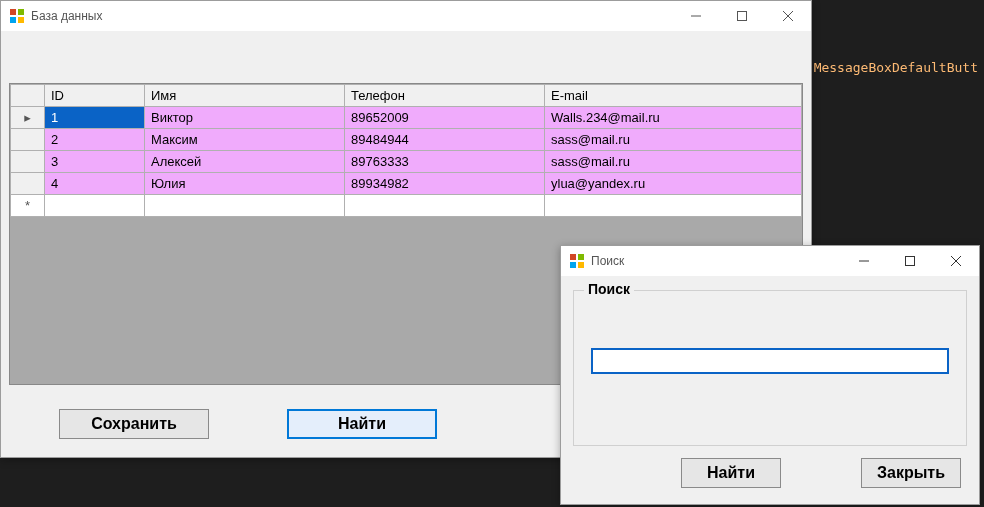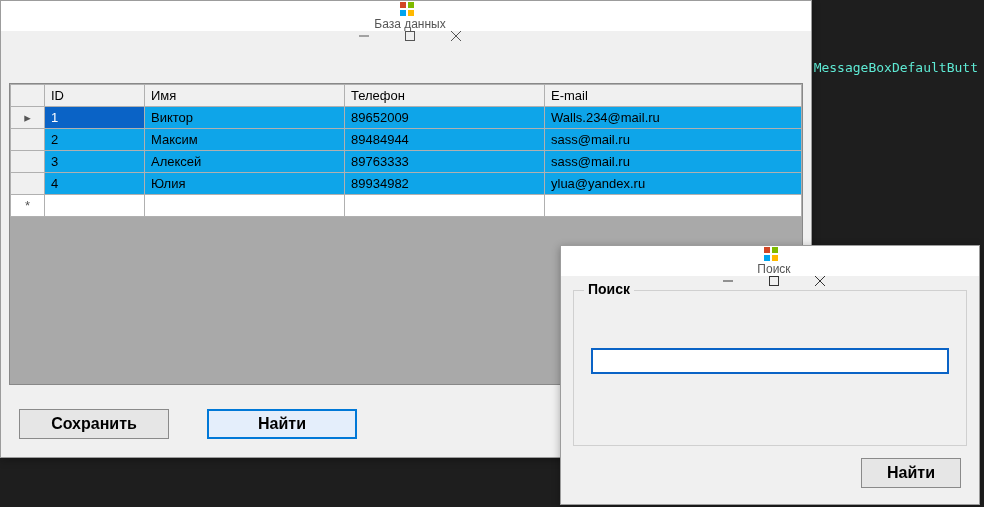--- a/index.html
+++ b/index.html
@@ -14,40 +14,39 @@
     overflow: hidden;
   }
   .code-bg {
     position: absolute;
     top: 60px; right: 6px;
     color: #b5b5b5;
     font-family: Consolas, monospace;
     font-size: 13px;
     white-space: pre;
   }
-  .code-bg .kw { color: #5eead4; }
+  .code-bg .kw { color: #fdba74; }
 
   
   .win {
     position: absolute;
     background: #f0f0f0;
     border: 1px solid #9c9c9c;
     box-shadow: 0 2px 8px rgba(0,0,0,.3);
   }
   .win-main {
     left: 0; top: 0;
     width: 812px; height: 458px;
   }
   .titlebar {
     height: 30px;
     background: #fff;
     display: flex;
     align-items: center;
     padding-left: 8px;
-    flex-direction: column;
   }
   .titlebar .app-icon {
     width: 16px; height: 16px;
     margin-right: 6px;
     display: inline-flex;
   }
   .titlebar .title {
     color: #555;
     flex: 1;
     font-size: 12px;
@@ -73,21 +72,21 @@
     width: 100%;
     background: #fff;
   }
   table.data {
     border-collapse: collapse;
     width: 100%;
     font-size: 13px;
   }
   table.data th, table.data td {
     border: 1px solid #b0b0b0;
-    background: #0ea5e9;
+    background: #f0abfc;
     text-align: left;
     padding: 2px 6px;
     height: 22px;
     font-weight: normal;
   }
   table.data th {
     background: #f0f0f0;
   }
   table.data .rowhdr {
     width: 34px;
@@ -118,20 +117,21 @@
     height: 30px;
     min-width: 150px;
     padding: 0 14px;
     border: 1px solid #8a8a8a;
     background: #e6e6e6;
     font: bold 16px Arial, sans-serif;
     display: inline-flex;
     align-items: center;
     justify-content: center;
     cursor: default;
+    margin-left: 40px;
   }
   .btn.focus {
     border: 2px solid #0078d7;
     background: #e4eefb;
   }
 
   
   .win-search {
     left: 560px; top: 245px;
     width: 420px; height: 260px;
@@ -301,14 +301,15 @@
     </div>
   </div>
 
   <div class="search-body">
     <div class="legend">Поиск</div>
     <input type="text" value="" style="">
   </div>
 
   <div class="search-buttons">
     <div class="btn sm">Найти</div>
+    <div class="btn sm">Закрыть</div>
   </div>
 </div>
 
 </body></html>

